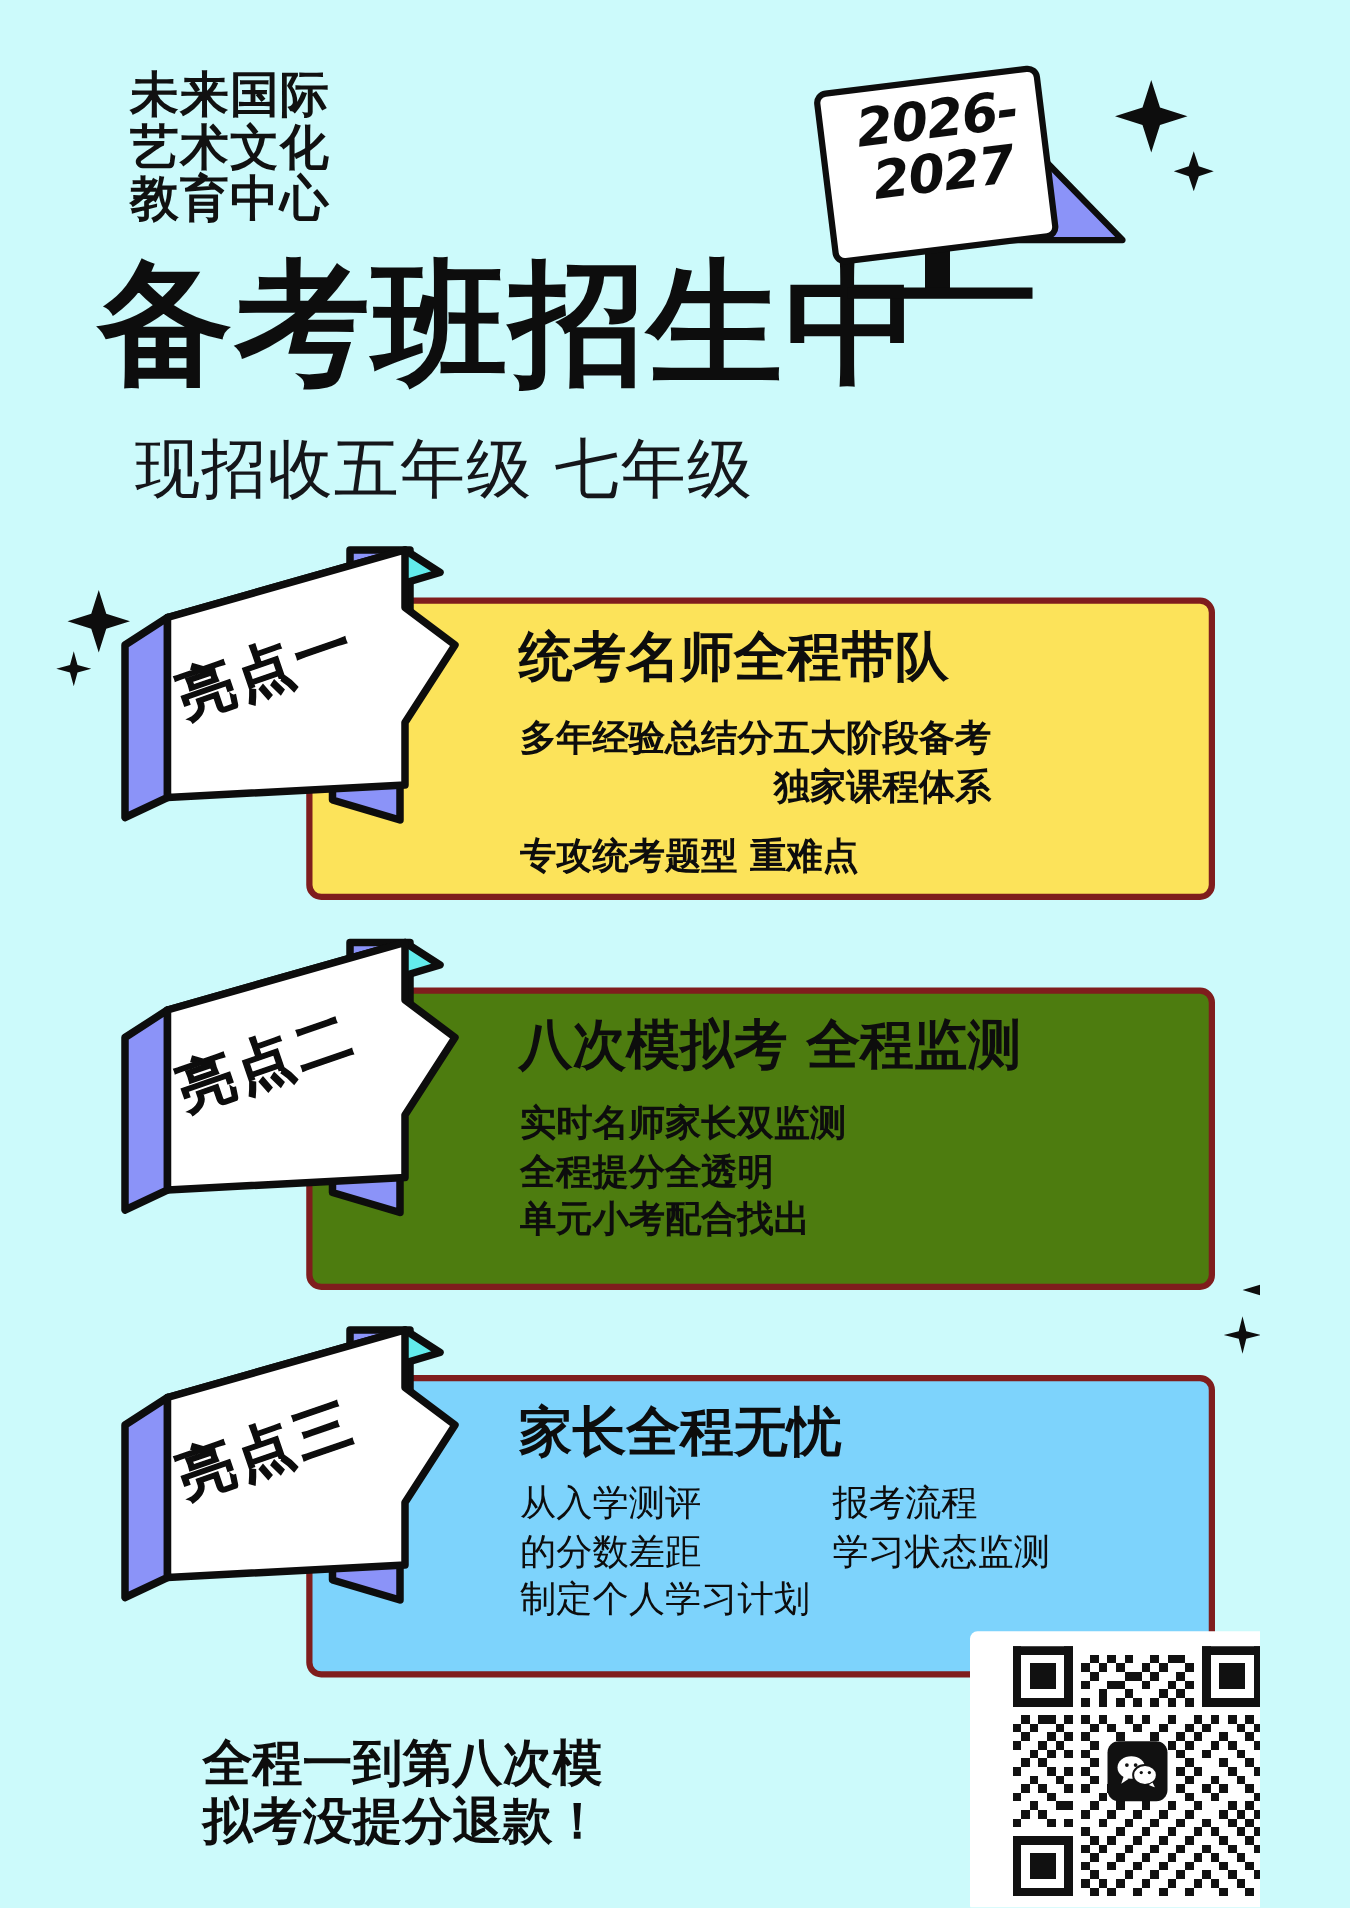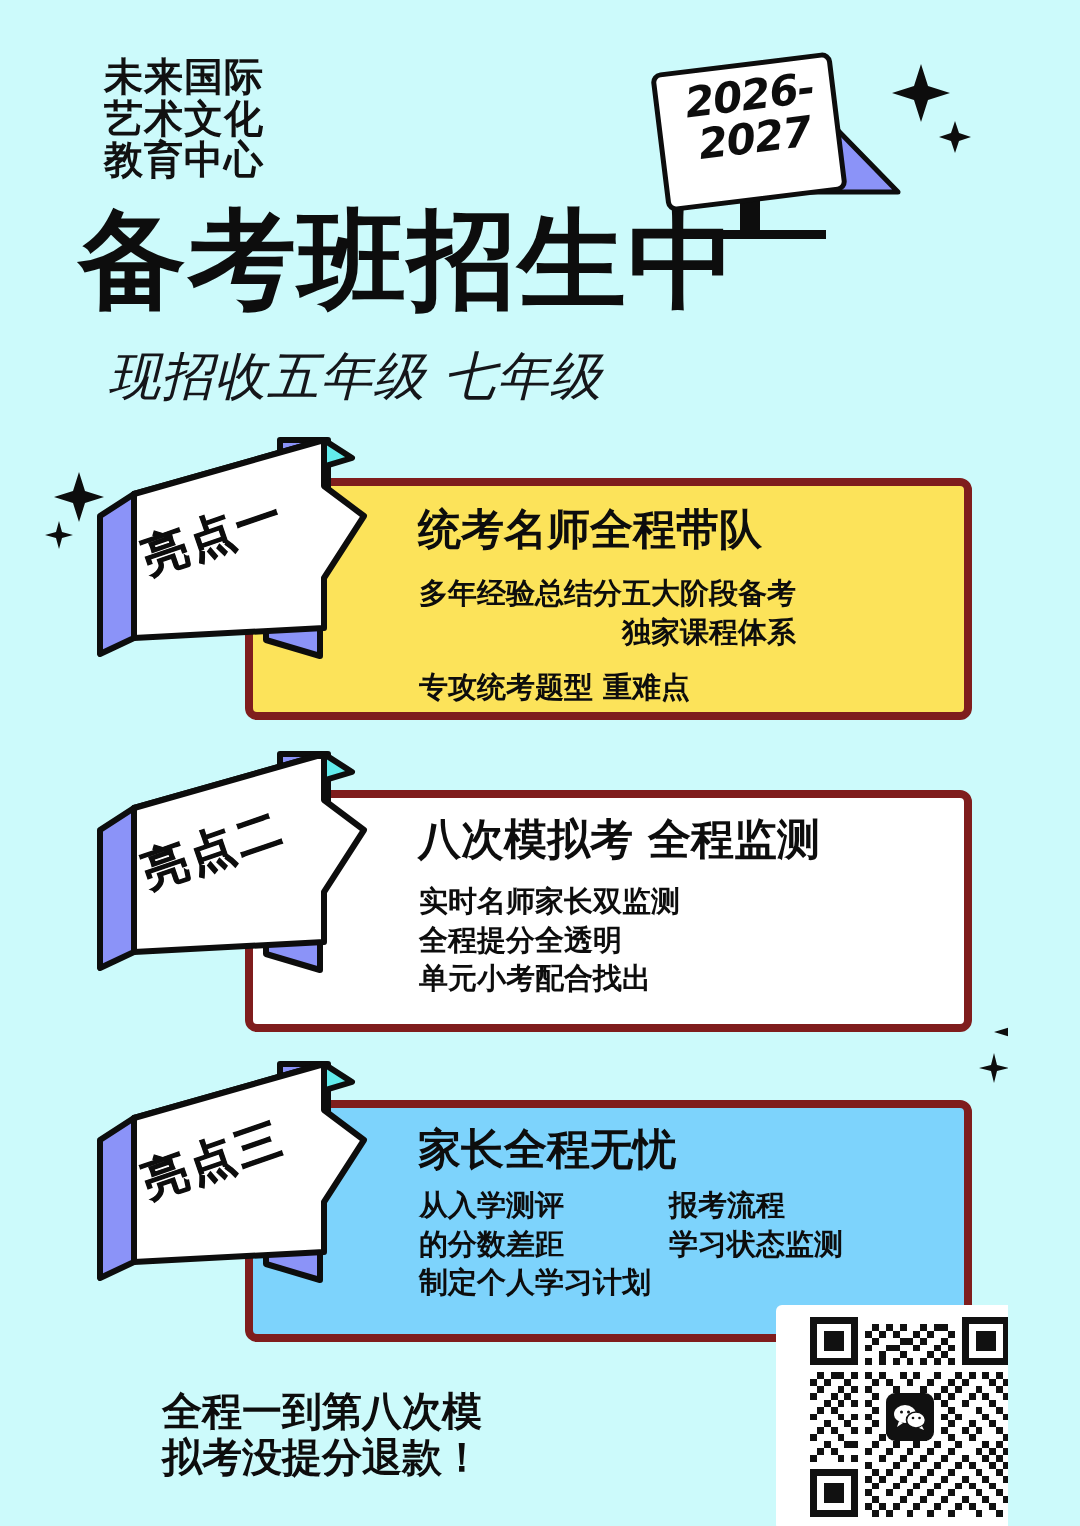--- a/index.html
+++ b/index.html
@@ -104,33 +104,32 @@
     position: absolute;
     left: 108px;
     top: 348px;
     font-size: 52px;
     font-weight: 500;
     letter-spacing: 1px;
     line-height: 1.1;
     color: #15161a;
     font-family: "DejaVu Sans", sans-serif;
     white-space: nowrap;
-    font-style: italic;
   }
 
   
   .card {
     position: absolute;
     left: 245px;
     width: 727px;
-    border: 8px solid #7f1d1d;
+    border: 5px solid #7f1d1d;
     border-radius: 12px;
   }
   .card.c1 { top: 478px; height: 242px; background: #fce35a; }
-  .card.c2 { top: 790px; height: 242px; background: #ffffff; }
+  .card.c2 { top: 790px; height: 242px; background: #4d7c0f; }
   .card.c3 { top: 1100px; height: 242px; background: #7dd3fc; }
 
   .card-head {
     position: absolute;
     left: 165px;
     font-size: 43px;
     font-weight: 900;
     line-height: 1;
     color: #0d0d0d;
     font-family: "DejaVu Sans", sans-serif;
@@ -150,21 +149,21 @@
     font-family: "DejaVu Sans", sans-serif;
     white-space: nowrap;
   }
   .card.c1 .body-a { top: 88px; text-align: right; }
   .card.c1 .body-b { top: 182px; }
   .card.c2 .body-a { top: 84px; }
 
   .cols { position: absolute; left: 166px; top: 78px; display: flex; }
   .col {
     font-size: 29px;
-    font-weight: 700;
+    font-weight: 400;
     line-height: 1.33;
     color: #0d0d0d;
     font-family: "DejaVu Sans", sans-serif;
     white-space: nowrap;
   }
   .col.left { width: 250px; }
 
   
   .badge {
     position: absolute;

